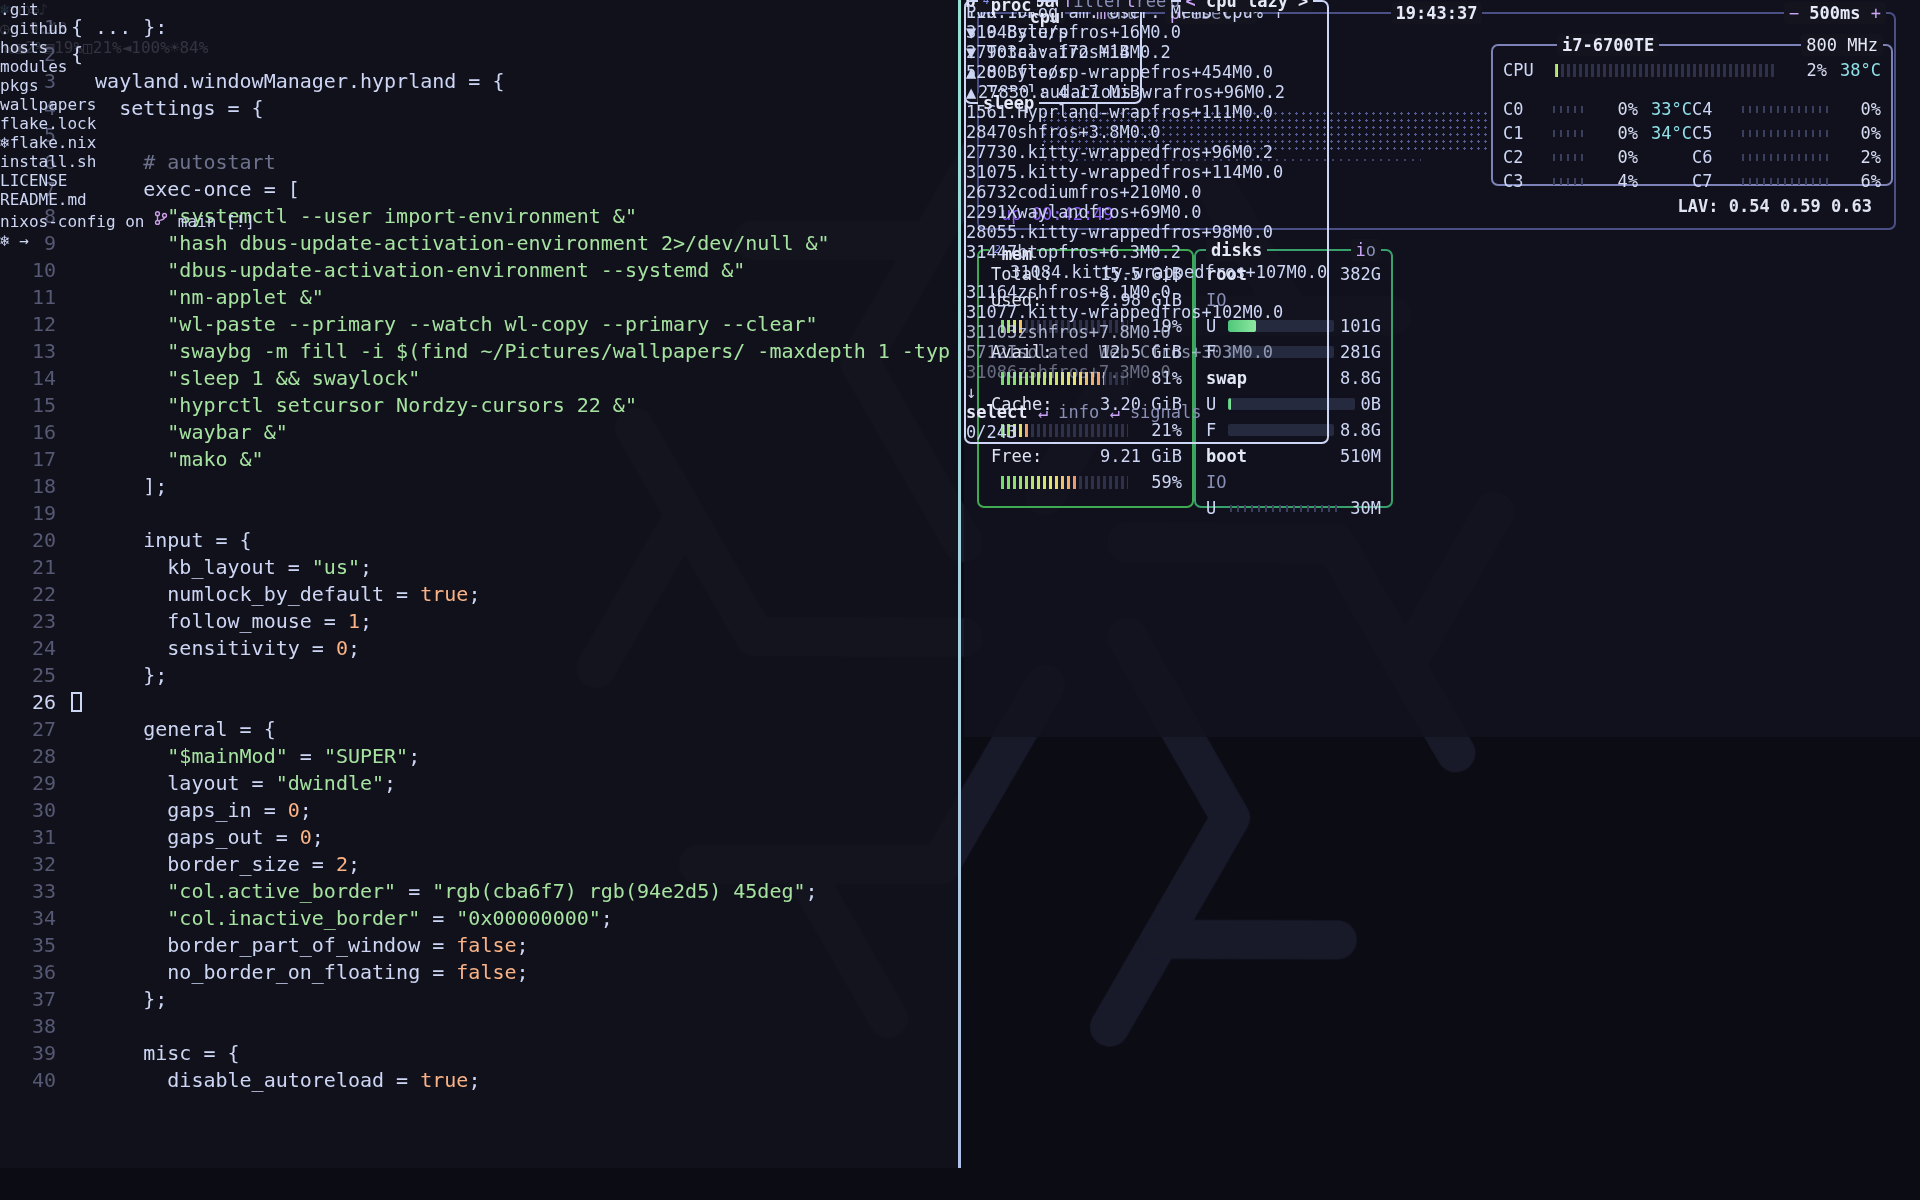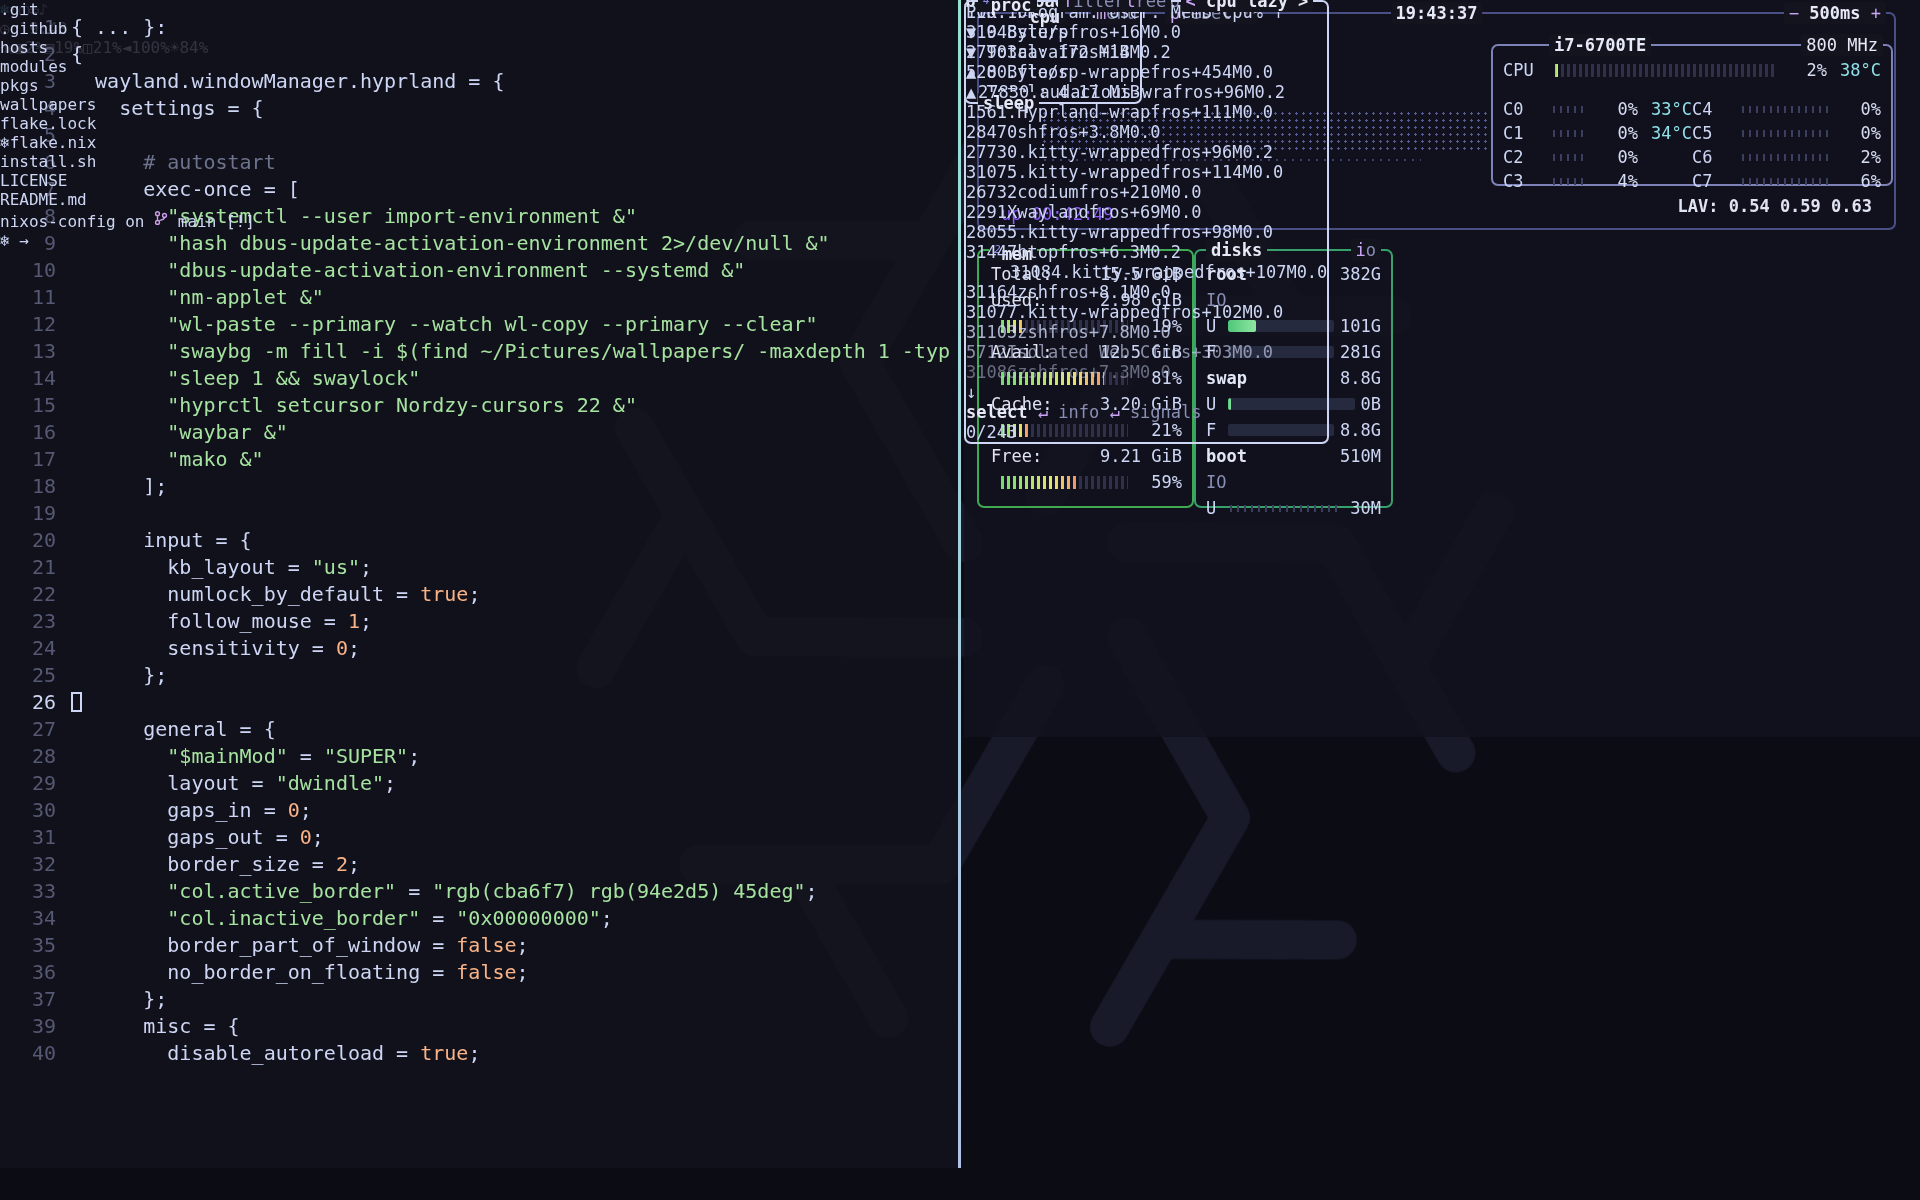--- a/index.html
+++ b/index.html
@@ -200,39 +200,40 @@
         <div class="ed-line"><span class="ln">28</span><span class="code"><span class="c-fg">        </span><span class="c-str">"$mainMod"</span><span class="c-fg"> = </span><span class="c-str">"SUPER"</span><span class="c-fg">;</span></span></div>
         <div class="ed-line"><span class="ln">29</span><span class="code"><span class="c-fg">        layout = </span><span class="c-str">"dwindle"</span><span class="c-fg">;</span></span></div>
         <div class="ed-line"><span class="ln">30</span><span class="code"><span class="c-fg">        gaps_in = </span><span class="c-num">0</span><span class="c-fg">;</span></span></div>
         <div class="ed-line"><span class="ln">31</span><span class="code"><span class="c-fg">        gaps_out = </span><span class="c-num">0</span><span class="c-fg">;</span></span></div>
         <div class="ed-line"><span class="ln">32</span><span class="code"><span class="c-fg">        border_size = </span><span class="c-num">2</span><span class="c-fg">;</span></span></div>
         <div class="ed-line"><span class="ln">33</span><span class="code"><span class="c-fg">        </span><span class="c-str">"col.active_border"</span><span class="c-fg"> = </span><span class="c-str">"rgb(cba6f7) rgb(94e2d5) 45deg"</span><span class="c-fg">;</span></span></div>
         <div class="ed-line"><span class="ln">34</span><span class="code"><span class="c-fg">        </span><span class="c-str">"col.inactive_border"</span><span class="c-fg"> = </span><span class="c-str">"0x00000000"</span><span class="c-fg">;</span></span></div>
         <div class="ed-line"><span class="ln">35</span><span class="code"><span class="c-fg">        border_part_of_window = </span><span class="c-num">false</span><span class="c-fg">;</span></span></div>
         <div class="ed-line"><span class="ln">36</span><span class="code"><span class="c-fg">        no_border_on_floating = </span><span class="c-num">false</span><span class="c-fg">;</span></span></div>
         <div class="ed-line"><span class="ln">37</span><span class="code"><span class="c-fg">      };</span></span></div>
+        <div class="ed-line"><span class="ln">38</span><span class="code"></span></div>
         <div class="ed-line"><span class="ln">39</span><span class="code"><span class="c-fg">      misc = {</span></span></div>
         <div class="ed-line"><span class="ln">40</span><span class="code"><span class="c-fg">        disable_autoreload = </span><span class="c-num">true</span><span class="c-fg">;</span></span></div>
       </div>
   </div>
 
   <div class="window btop-win">
 
     <div class="bx cpu-box">
       <span class="chip" style="left:38px"><i class="sup">1</i><b>cpu</b></span>
       <span class="chip bbtn" style="left:112px">menu</span>
       <span class="chip bbtn" style="left:186px">preset *</span>
       <span class="chip wt" style="left:50%;transform:translateX(-50%)">19:43:37</span>
       <span class="chip" style="right:8px"><span class="pk">−</span> <b>500ms</b> <span class="pk">+</span></span>
 
       <div class="cpu-graph"></div>
       <div class="cpu-graph2"></div>
 
       <div class="cpu-panel">
-        <span class="chip wt" style="left:56px">i7-6700TE</span>
+        <span class="chip wt" style="left:64px">i7-6700TE</span>
         <span class="chip" style="right:8px;color:#e6e9f8">800 MHz</span>
         <div class="cpu-row">
           <span class="cr-name">CPU</span>
           <span class="meterbar">
               <span class="meterfill" id="cpu-meter-fill" style="width: 2%;"></span>
             </span>
           <span class="cr-pct">2%</span>
           <span class="cr-temp">38°C</span>
         </div>
         <div class="cores">

